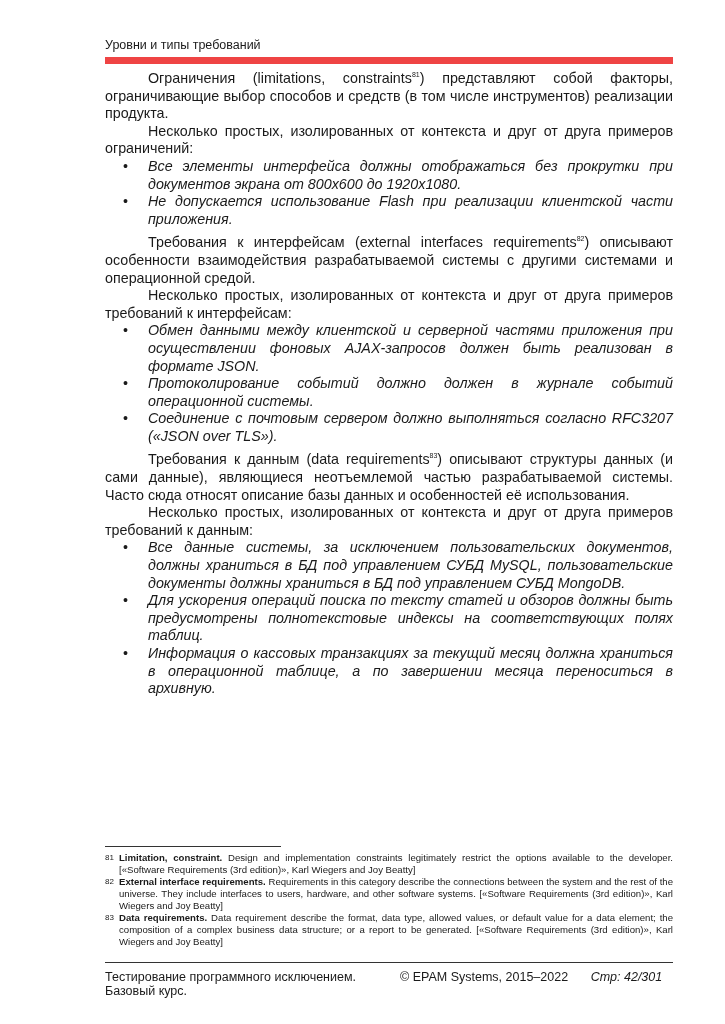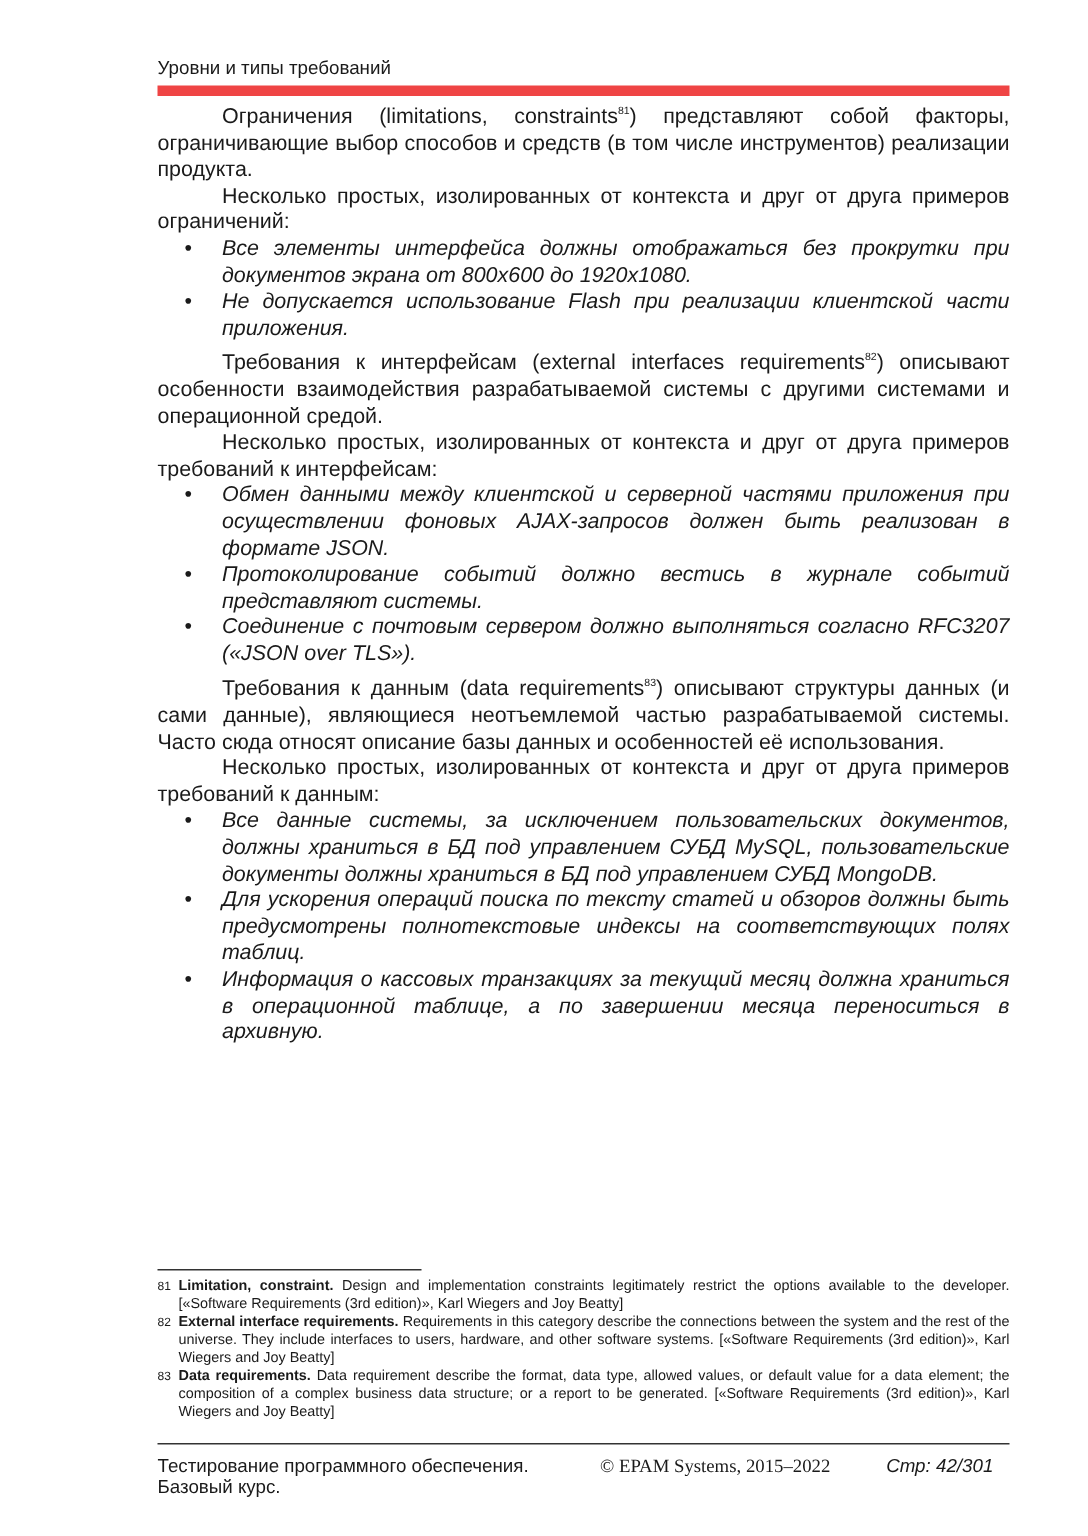--- a/index.html
+++ b/index.html
@@ -17,21 +17,21 @@
   ul li { position: relative; font-style: italic; margin: 0; }
   ul li::before { content: "•"; position: absolute; left: -25px; font-style: normal; }
   .fn-rule { position: absolute; left: 105px; top: 846px; width: 176px; border-top: 1px solid #333; }
   .footnotes { position: absolute; left: 105px; top: 852px; width: 568px; font-size: 9.6px;
                line-height: 12px; text-align: justify; }
   .fn { position: relative; padding-left: 14px; margin: 0; }
   .fn .num { position: absolute; left: 0; top: 0; font-size: 8px; vertical-align: super; }
   .footer { position: absolute; left: 105px; top: 962px; width: 568px; border-top: 1px solid #333;
             padding-top: 7px; font-size: 12.5px; display: flex; }
   .footer .f1 { width: 295px; }
-  .footer .f2 { width: 180px; font-family: Liberation Serif, serif; }
+  .footer .f2 { width: 180px; }
   .footer .f3 { flex: 1; text-align: center; font-style: italic; }
 </style>
 </head>
 <body>
 
 <div class="header">
   <span>Уровни и типы требований</span>
 </div>
 
 <div class="content">
@@ -40,21 +40,21 @@
   <p>Несколько простых, изолированных от контекста и друг от друга примеров ограничений:</p>
   <ul>
     <li>Все элементы интерфейса должны отображаться без прокрутки при документов экрана от 800x600 до 1920x1080.</li>
     <li>Не допускается использование Flash при реализации клиентской части приложения.</li>
   </ul>
 
   <p class="sec"><b>Требования к интерфейсам</b><span> (external interfaces requirements</span><sup>82</sup><span>) описывают особенности взаимодействия разрабатываемой системы с другими системами и операционной средой.</span></p>
   <p>Несколько простых, изолированных от контекста и друг от друга примеров требований к интерфейсам:</p>
   <ul>
     <li>Обмен данными между клиентской и серверной частями приложения при осуществлении фоновых AJAX-запросов должен быть реализован в формате JSON.</li>
-    <li>Протоколирование событий должно вестись в журнале событий представляют системы.</li>
+    <li>Протоколирование событий должно должен в журнале событий операционной системы.</li>
     <li>Соединение с почтовым сервером должно выполняться согласно RFC3207 («JSON over TLS»).</li>
   </ul>
 
   <p class="sec"><b>Требования к данным</b><span> (data requirements</span><sup>83</sup><span>) описывают структуры данных (и сами данные), являющиеся неотъемлемой частью разрабатываемой системы. Часто сюда относят описание базы данных и особенностей её использования.</span></p>
   <p>Несколько простых, изолированных от контекста и друг от друга примеров требований к данным:</p>
   <ul>
     <li>Все данные системы, за исключением пользовательских документов, должны храниться в БД под управлением СУБД MySQL, пользовательские документы должны храниться в БД под управлением СУБД MongoDB.</li>
     <li>Для ускорения операций поиска по тексту статей и обзоров должны быть предусмотрены полнотекстовые индексы на соответствующих полях таблиц.</li>
     <li>Информация о кассовых транзакциях за текущий месяц должна храниться в операционной таблице, а по завершении месяца переноситься в архивную.</li>
   </ul>
@@ -62,16 +62,16 @@
 
 <div class="fn-rule"></div>
 
 <div class="footnotes">
   <p class="fn"><span class="num">81</span><b>Limitation, constraint.</b><span> Design and implementation constraints legitimately restrict the options available to the developer. [«Software Requirements (3rd edition)», Karl Wiegers and Joy Beatty]</span></p>
   <p class="fn"><span class="num">82</span><b>External interface requirements.</b><span> Requirements in this category describe the connections between the system and the rest of the universe. They include interfaces to users, hardware, and other software systems. [«Software Requirements (3rd edition)», Karl Wiegers and Joy Beatty]</span></p>
   <p class="fn"><span class="num">83</span><b>Data requirements.</b><span> Data requirement describe the format, data type, allowed values, or default value for a data element; the composition of a complex business data structure; or a report to be generated. [«Software Requirements (3rd edition)», Karl Wiegers and Joy Beatty]</span></p>
 </div>
 
 <div class="footer">
-  <span class="f1">Тестирование программного обеспечения. Базовый курс.</span>
+  <span class="f1">Тестирование программного исключением. Базовый курс.</span>
   <span class="f2">© EPAM Systems, 2015–2022</span>
   <span class="f3">Стр: 42/301</span>
 </div>
 
 </body></html>

